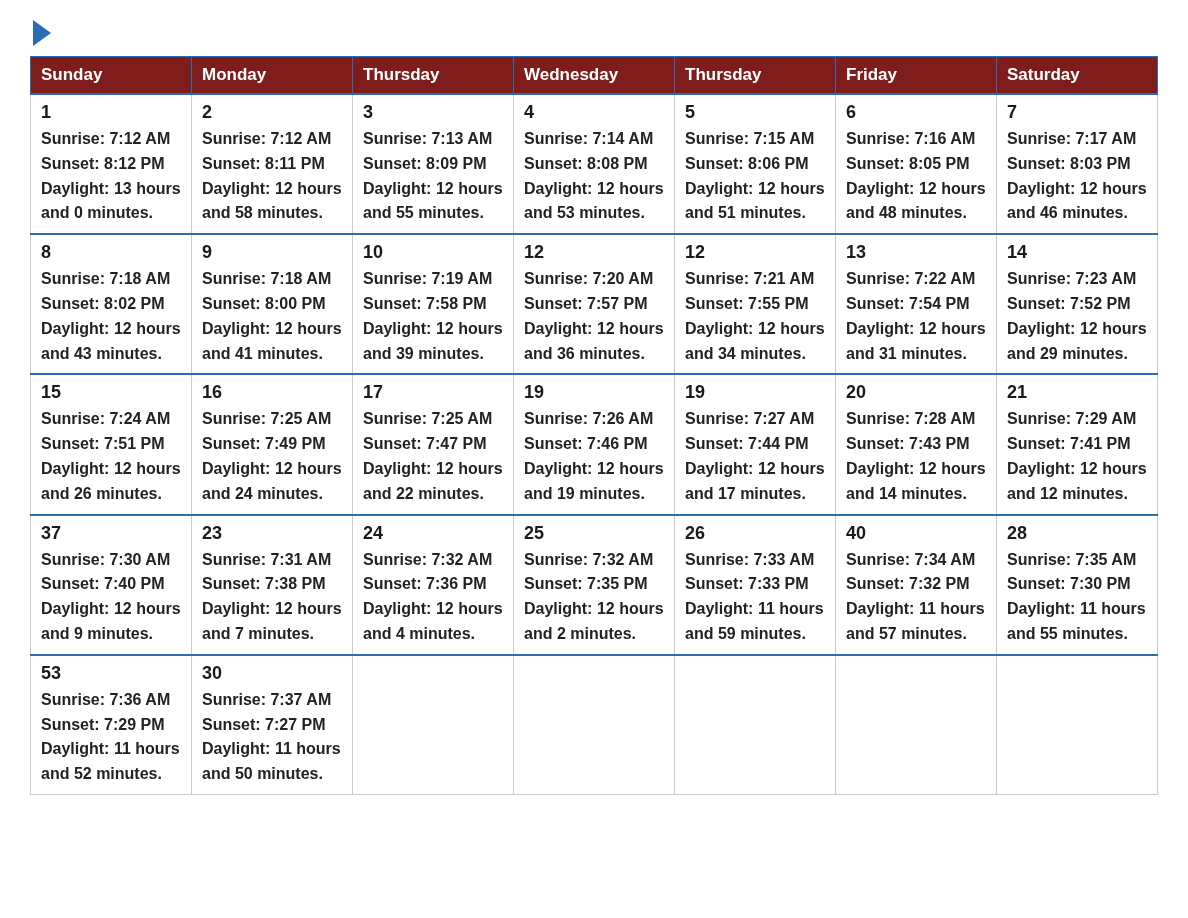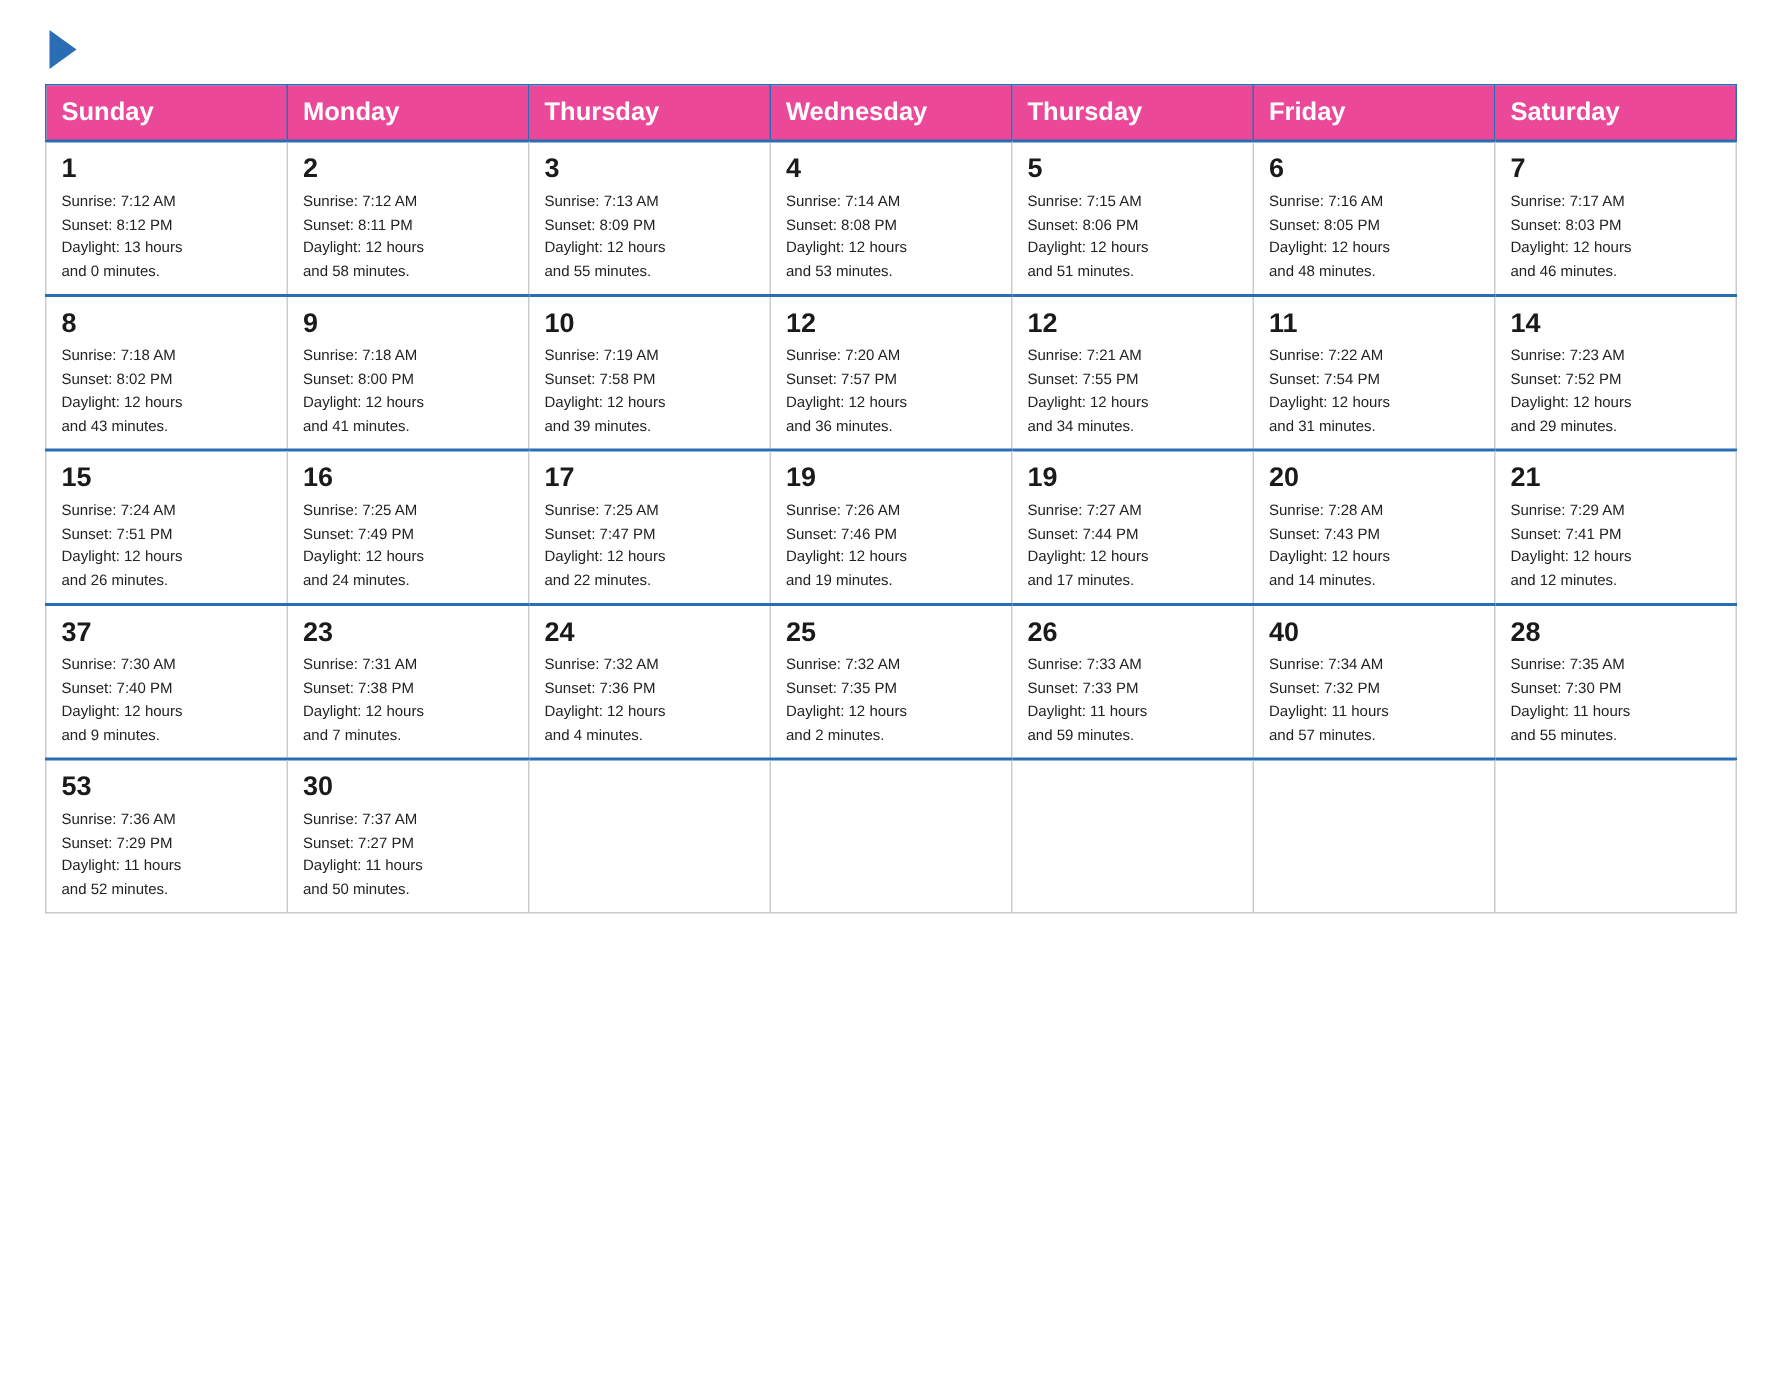--- a/index.html
+++ b/index.html
@@ -29,21 +29,21 @@
     .location-title {
       font-size: 22px;
       color: #444;
       margin-top: 4px;
     }
     .calendar {
       width: 100%;
       border-collapse: collapse;
     }
     .calendar th {
-      background-color: #ec4899;
+      background-color: #7f1d1d;
       color: #fff;
       font-size: 17px;
       font-weight: bold;
       padding: 8px 10px;
       text-align: left;
       border: 1px solid #2a6db5;
     }
     .calendar td {
       vertical-align: top;
       border: 1px solid #ccc;
@@ -54,23 +54,24 @@
       color: #222;
     }
     .calendar td .day-num {
       font-size: 18px;
       font-weight: bold;
       display: block;
       margin-bottom: 4px;
       color: #1a1a1a;
     }
     .calendar td .day-info {
-      font-size: 10px;
+      font-size: 16px;
       line-height: 1.55;
       color: #222;
+      font-weight: bold;
     }
     .calendar tr td {
       border-top: 2px solid #2a6db5;
     }
     .calendar tr:not(:first-child) td {
       border-top: 2px solid #2a6db5;
     }
     .calendar td.empty {
       background: #fff;
     }
@@ -177,21 +178,21 @@
         </td>
         <td>
           <span class="day-num">12</span>
           <div class="day-info">Sunrise: 7:20 AM<br>Sunset: 7:57 PM<br>Daylight: 12 hours<br>and 36 minutes.</div>
         </td>
         <td>
           <span class="day-num">12</span>
           <div class="day-info">Sunrise: 7:21 AM<br>Sunset: 7:55 PM<br>Daylight: 12 hours<br>and 34 minutes.</div>
         </td>
         <td>
-          <span class="day-num">11</span>
+          <span class="day-num">13</span>
           <div class="day-info">Sunrise: 7:22 AM<br>Sunset: 7:54 PM<br>Daylight: 12 hours<br>and 31 minutes.</div>
         </td>
         <td>
           <span class="day-num">14</span>
           <div class="day-info">Sunrise: 7:23 AM<br>Sunset: 7:52 PM<br>Daylight: 12 hours<br>and 29 minutes.</div>
         </td>
       </tr>
       <tr>
         <td>
           <span class="day-num">15</span>

